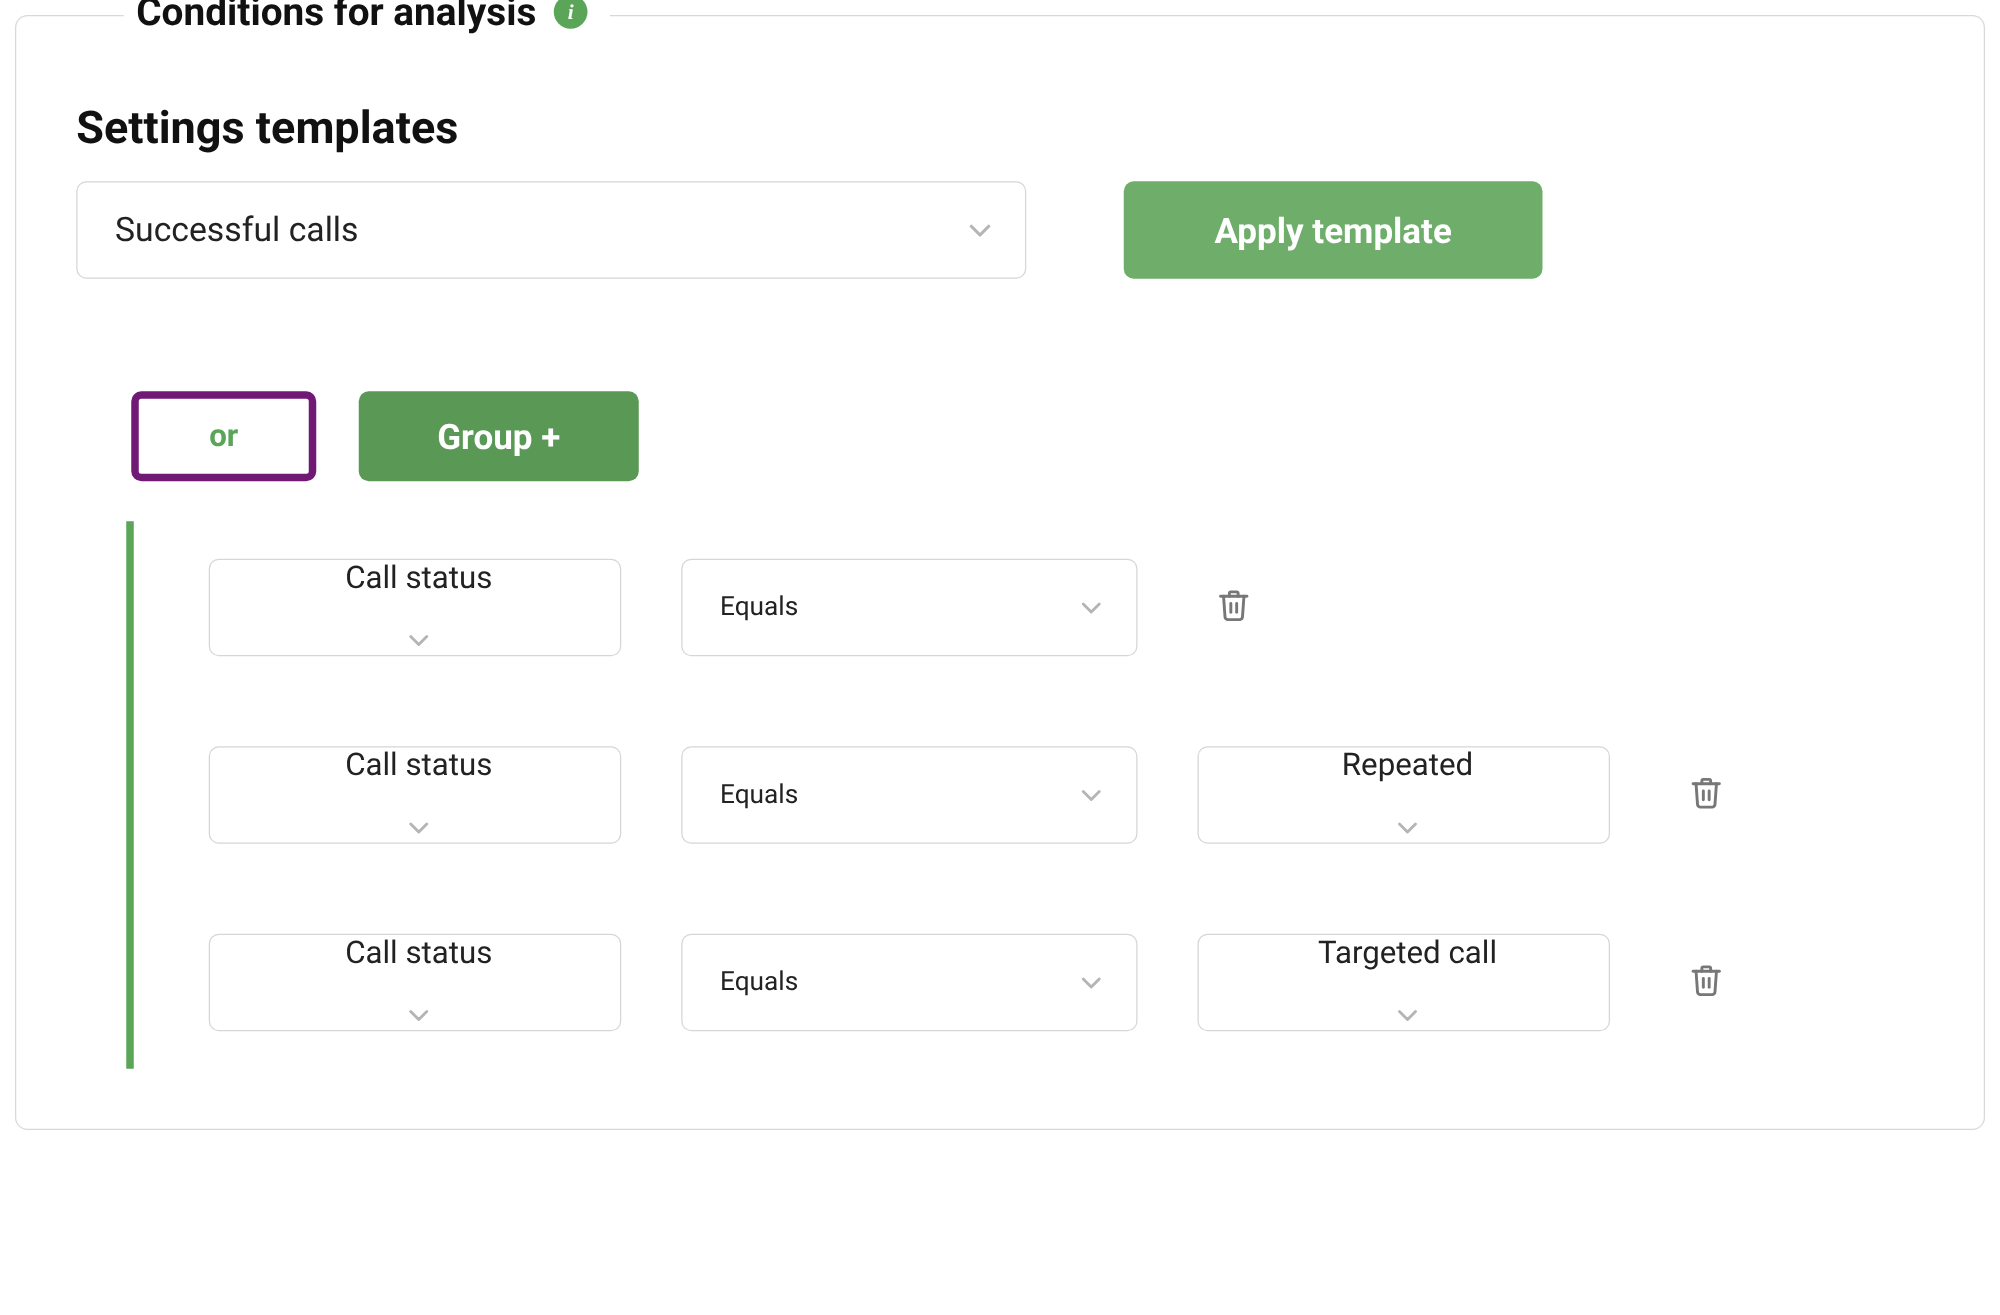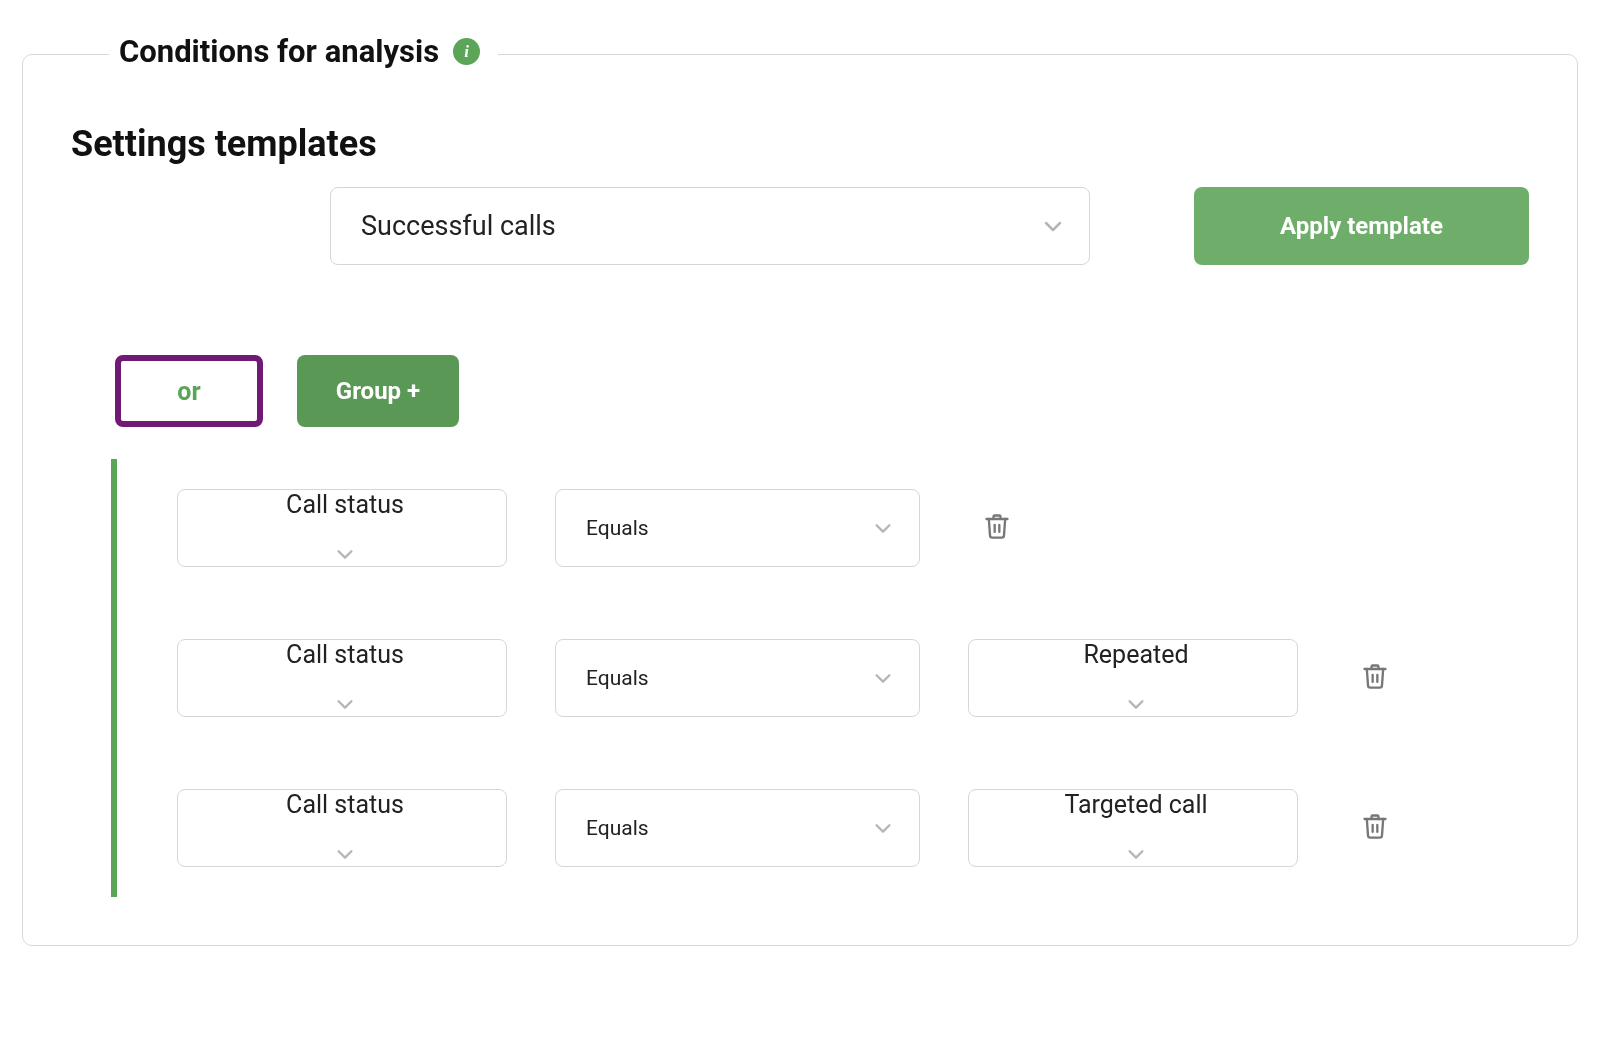--- a/index.html
+++ b/index.html
@@ -6,22 +6,21 @@
   html, body {
     margin: 0;
     padding: 0;
     width: 1600px;
     height: 1052px;
     font-family: -apple-system, "Segoe UI", Roboto, "Helvetica Neue", Arial, sans-serif;
     background: #ffffff;
     color: #111111;
   }
   .page {
-    padding: 22px;
-    margin-top: 32px;
+    padding: 12px;
   }
   .fieldset {
     border: 1px solid #d8d8d8;
     border-radius: 10px;
     padding: 0 48px 48px 48px;
     position: relative;
   }
   .legend {
     position: absolute;
     top: -22px;
@@ -54,23 +53,22 @@
   .subheading {
     font-size: 36px;
     font-weight: 700;
     margin-top: 68px;
     margin-bottom: 22px;
     color:#111;
   }
   .template-row {
     display: flex;
     align-items: stretch;
-    gap: 104px;
+    gap: 78px;
     margin-bottom: 90px;
-    justify-content: flex-end;
   }
   .select {
     display: flex;
     align-items: center;
     justify-content: space-between;
     border: 1px solid #d6d6d6;
     border-radius: 8px;
     background: #ffffff;
     padding: 0 24px 0 30px;
     min-height: 78px;
@@ -83,21 +81,21 @@
   .chevron {
     width: 24px; height: 24px;
     display:inline-flex; align-items:center; justify-content:center;
   }
   .chevron svg { stroke:#b5b5b5; }
   .btn {
     display: inline-flex;
     align-items: center;
     justify-content: center;
     border-radius: 8px;
-    font-size: 24px;
+    font-size: 28px;
     font-weight: 700;
     min-height: 72px;
     padding: 0 36px;
     cursor: pointer;
     user-select: none;
   }
   .btn-green { background:#6eae6a; color:#ffffff; }
   .btn-dark-green { background:#5a9856; color:#ffffff; }
   .btn-outline-green {
     background:#ffffff; color:#5aa557;
@@ -105,21 +103,21 @@
   }
   .apply-btn { width: 335px; }
   .toolbar {
     display:flex;
     gap: 34px;
     margin: 0 0 32px 44px;
   }
   .toolbar .btn { min-height:72px; }
   .or-btn { width:148px; font-size:25px; font-weight:700; }
   .rule-btn { width:240px; }
-  .group-btn { width:162px; }
+  .group-btn { width:224px; }
   .rules-wrap {
     margin-left: 40px;
     border-left: 6px solid #5aa557;
     padding: 30px 0 30px 60px;
   }
   .rule-row {
     display:flex;
     align-items:center;
     gap: 48px;
     margin-bottom: 72px;

